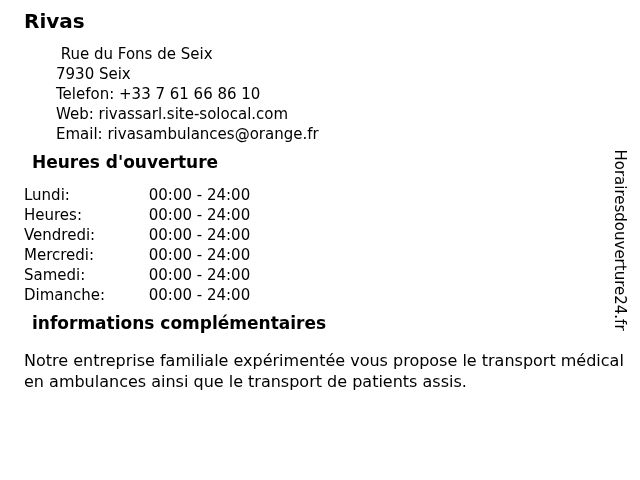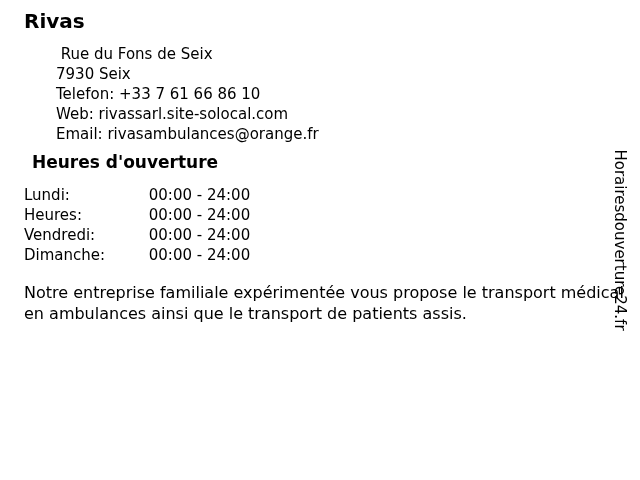--- a/index.html
+++ b/index.html
@@ -102,23 +102,32 @@
     </div>
     <div class="hours-row">
       <span class="day">Heures:</span>
       <span class="time">00:00 - 24:00</span>
     </div>
     <div class="hours-row">
       <span class="day">Vendredi:</span>
       <span class="time">00:00 - 24:00</span>
     </div>
     <div class="hours-row">
+      <span class="day">Mercredi:</span>
+      <span class="time">00:00 - 24:00</span>
+    </div>
+    <div class="hours-row">
+      <span class="day">Samedi:</span>
+      <span class="time">00:00 - 24:00</span>
+    </div>
+    <div class="hours-row">
       <span class="day">Dimanche:</span>
       <span class="time">00:00 - 24:00</span>
     </div>
   </div>
 
+  <h2 class="section-title info-title">informations complémentaires</h2>
 
   <p class="info-text">Notre entreprise familiale expérimentée vous propose le transport médical en ambulances ainsi que le transport de patients assis.</p>
 
   <div class="watermark">Horairesdouverture24.fr</div>
 
 </div>
 
 </body></html>

